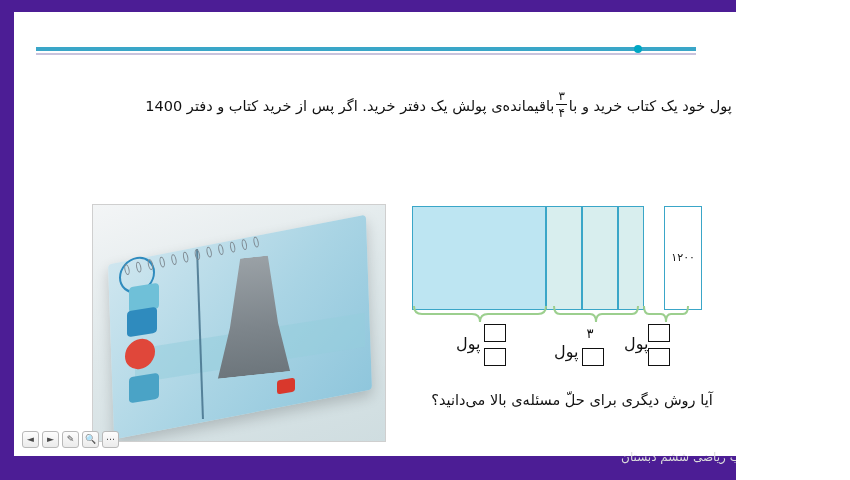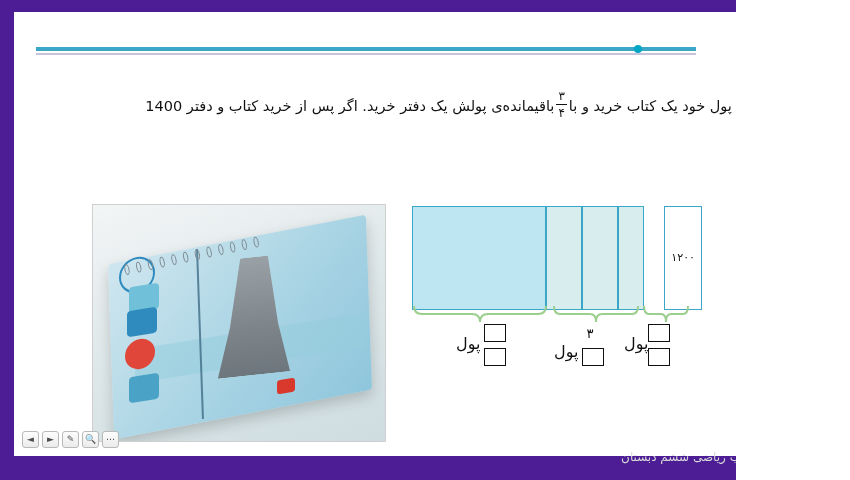--- a/index.html
+++ b/index.html
@@ -335,20 +335,21 @@
     <div class="ubox" style="left:470px; top:336px;"></div>
 
     <div class="ulabel" style="left:540px; top:330px;">پول</div>
     <div class="ufrac" style="left:568px; top:314px; width:16px;">۳</div>
     <div class="ubox" style="left:568px; top:336px;"></div>
 
     <div class="ulabel" style="left:610px; top:322px;">پول</div>
     <div class="ubox" style="left:634px; top:312px;"></div>
     <div class="ubox" style="left:634px; top:336px;"></div>
 
+    <div id="question">آیا روش دیگری برای حلّ مسئله‌ی بالا می‌دانید؟</div>
 
     <div id="faint">کتاب ریاضی ششم دبستان</div>
 
     <div id="toolbar">
       <div class="tbtn">◄</div>
       <div class="tbtn">►</div>
       <div class="tbtn">✎</div>
       <div class="tbtn">🔍</div>
       <div class="tbtn">⋯</div>
     </div>

